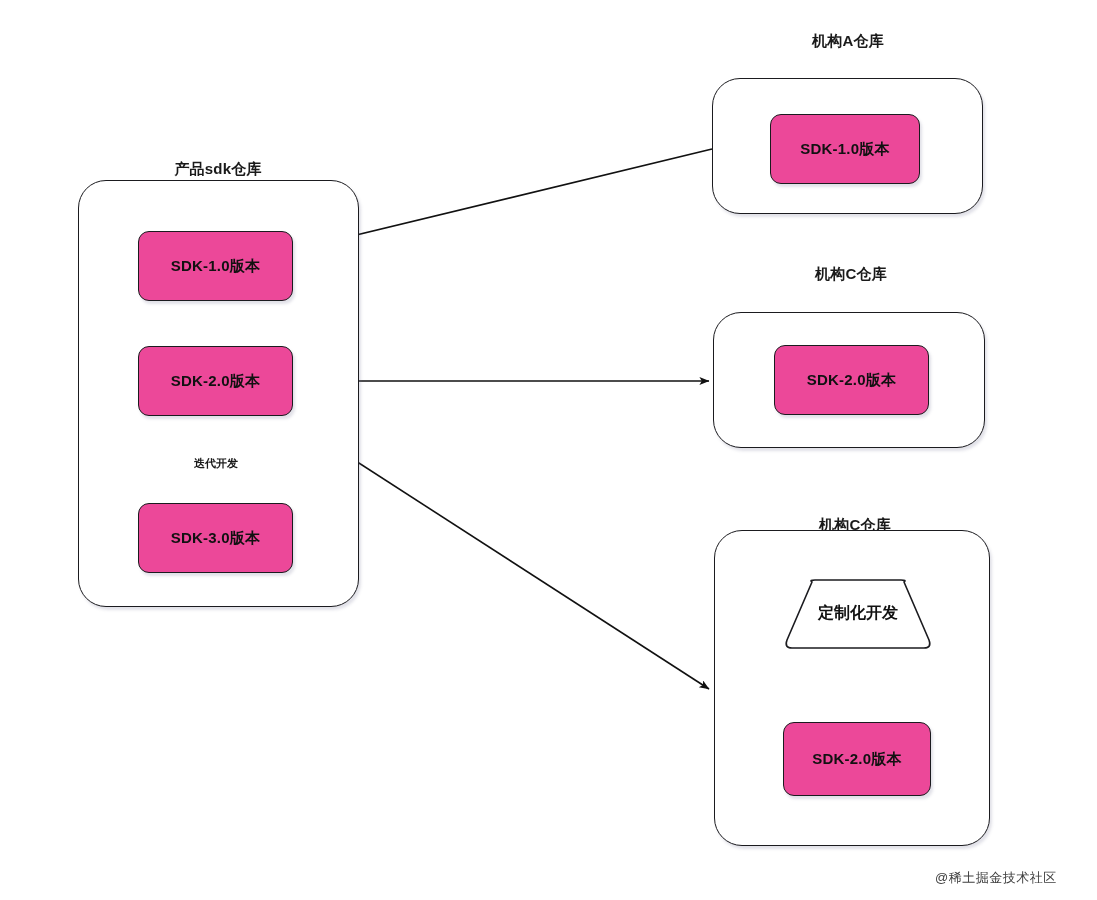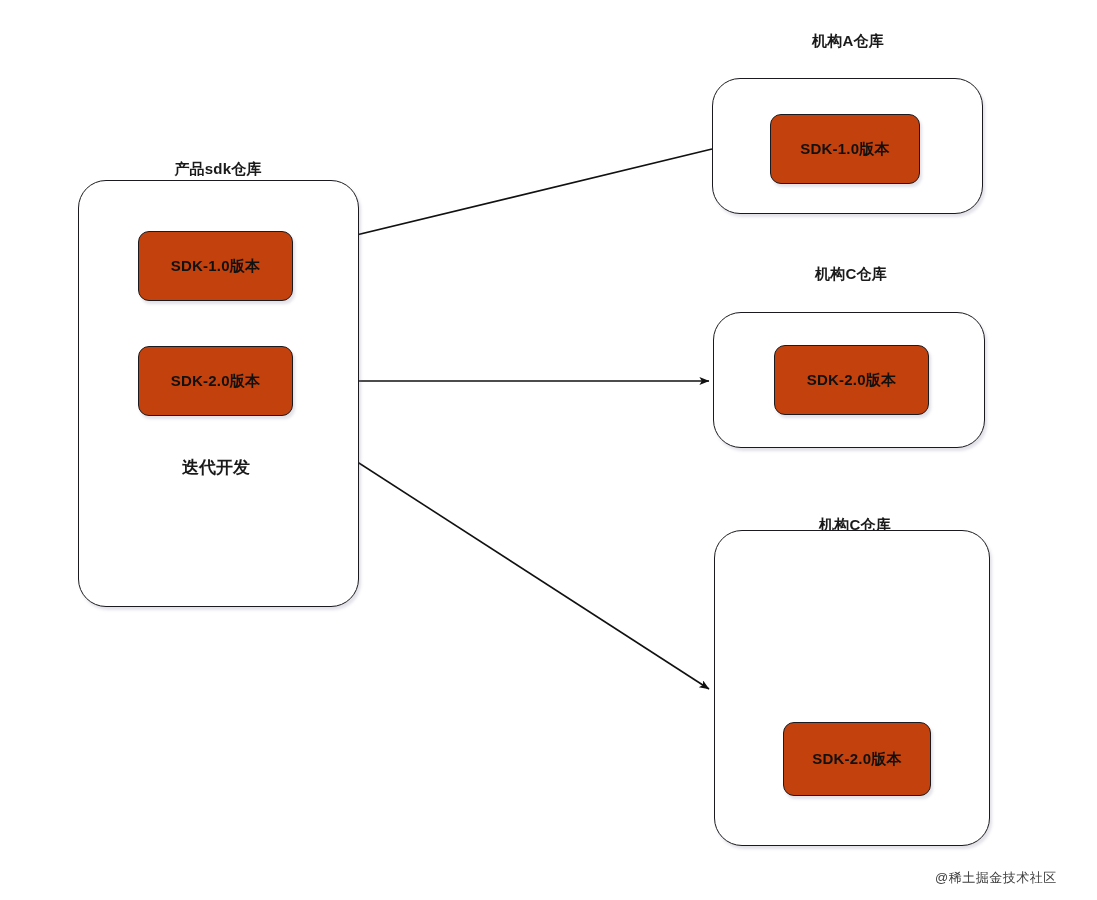--- a/index.html
+++ b/index.html
@@ -40,38 +40,38 @@
     position: absolute;
     box-sizing: border-box;
     background: #ffffff;
     border: 1.7px solid #1b1b1f;
     border-radius: 28px;
     box-shadow: 2px 3px 3px rgba(120,120,150,0.22);
   }
   .node-box {
     position: absolute;
     box-sizing: border-box;
-    background: #c2410c;
+    background: #ec4899;
     border: 1.5px solid #1b1b1f;
     border-radius: 11px;
     box-shadow: 2px 3px 3px rgba(120,120,150,0.22);
     display: flex;
     align-items: center;
     justify-content: center;
   }
   .node-label {
     font-size: 15px;
     font-weight: bold;
     color: #111111;
     letter-spacing: 0.2px;
     white-space: nowrap;
   }
   .inner-label {
     position: absolute;
-    font-size: 17px;
+    font-size: 11px;
     font-weight: bold;
     color: #1a1a1a;
     text-align: center;
     white-space: nowrap;
     transform: translateX(-50%);
   }
   .trapezoid-wrap {
     position: absolute;
   }
   .trapezoid-wrap svg {
@@ -126,20 +126,23 @@
   <div class="node-box" style="left:138px; top:231px; width:155px; height:70px;">
     <span class="node-label">SDK-1.0版本</span>
   </div>
 
   <div class="node-box" style="left:138px; top:346px; width:155px; height:70px;">
     <span class="node-label">SDK-2.0版本</span>
   </div>
 
   <div class="inner-label" style="left:216px; top:456px;">迭代开发</div>
 
+  <div class="node-box" style="left:138px; top:503px; width:155px; height:70px;">
+    <span class="node-label">SDK-3.0版本</span>
+  </div>
 
   <div class="grp-title" style="left:848px; top:32px;">机构A仓库</div>
 
   <div class="container-box" style="left:712px; top:78px; width:271px; height:136px;"></div>
 
   <div class="node-box" style="left:770px; top:114px; width:150px; height:70px;">
     <span class="node-label">SDK-1.0版本</span>
   </div>
 
   <div class="grp-title" style="left:851px; top:265px;">机构C仓库</div>
@@ -148,20 +151,26 @@
   </div>
 
   <div class="node-box" style="left:774px; top:345px; width:155px; height:70px;">
     <span class="node-label">SDK-2.0版本</span>
   </div>
 
   <div class="grp-title" style="left:855px; top:516px;">机构C仓库</div>
 
   <div class="container-box" style="left:714px; top:530px; width:276px; height:316px;"></div>
 
+  <div class="trapezoid-wrap" style="left:783px; top:578px; width:150px; height:72px;">
+    <svg width="150" height="72" viewBox="0 0 150 72">
+      <path d="M 29 4 Q 26 2 32 2 L 118 2 Q 124 2 121 4 L 146 62 Q 149 70 141 70 L 9 70 Q 1 70 4 62 Z" fill="#ffffff" stroke="#1b1b1f" stroke-width="1.6" stroke-linejoin="round"></path>
+    </svg>
+    <div class="trapezoid-label" style="top:25px;">定制化开发</div>
+  </div>
 
   <div class="node-box" style="left:783px; top:722px; width:148px; height:74px;">
     <span class="node-label">SDK-2.0版本</span>
   </div>
 
   <div class="watermark" style="left:935px; top:869px;">@稀土掘金技术社区</div>
 
 </div>
 
 </body></html>

